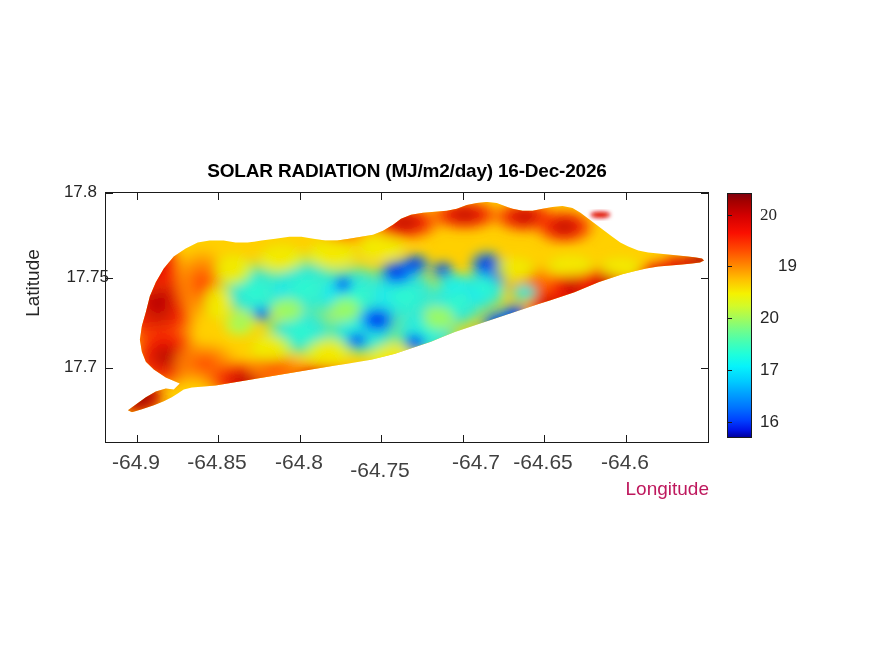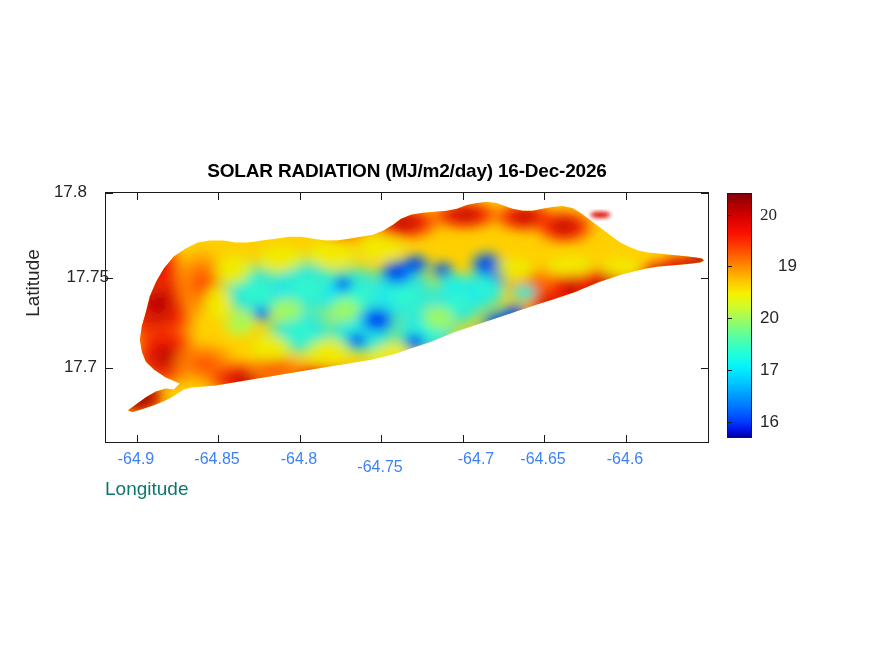--- a/index.html
+++ b/index.html
@@ -71,44 +71,44 @@
     position: absolute;
     height: 1.3px;
     background: #1a1a1a;
   }
   .tick-y.left { left: 0; width: 7px; }
   .tick-y.right { right: 0; width: 7px; }
 
   
   .xticklabel {
     position: absolute;
-    font-size: 16px;
-    color: #3b82f6;
+    font-size: 21px;
+    color: #404040;
     text-align: center;
     white-space: nowrap;
     transform: translateX(-50%);
   }
   .yticklabel {
     position: absolute;
     font-size: 17px;
     color: #262626;
     text-align: right;
     white-space: nowrap;
     transform: translateY(-50%);
   }
 
   
   #xlabel {
     position: absolute;
     left: 105px;
     top: 478px;
     width: 604px;
-    text-align: left;
+    text-align: right;
     font-size: 19px;
-    color: #0f766e;
+    color: #be185d;
   }
   #ylabel {
     position: absolute;
     left: -37px;
     top: 272px;
     width: 140px;
     text-align: center;
     font-size: 19px;
     color: #262626;
     transform: rotate(-90deg);
@@ -356,21 +356,21 @@
   </div>
 
   <div class="xticklabel" style="left:136px; top:450px;">-64.9</div>
   <div class="xticklabel" style="left:217px; top:450px;">-64.85</div>
   <div class="xticklabel" style="left:299px; top:450px;">-64.8</div>
   <div class="xticklabel" style="left:380px; top:450px;margin-top:8px;">-64.75</div>
   <div class="xticklabel" style="left:462px; top:450px;margin-left:14px;">-64.7</div>
   <div class="xticklabel" style="left:543px; top:450px;">-64.65</div>
   <div class="xticklabel" style="left:625px; top:450px;">-64.6</div>
 
-  <div class="yticklabel" style="left:31px; width:56px; top:192px;">17.8</div>
+  <div class="yticklabel" style="left:41px; width:56px; top:192px;">17.8</div>
   <div class="yticklabel" style="left:53px; width:56px; top:277px;">17.75</div>
   <div class="yticklabel" style="left:41px; width:56px; top:367px;">17.7</div>
 
   <div id="xlabel">Longitude</div>
   <div id="ylabel">Latitude</div>
 
   <div id="colorbar"></div>
 
   <div class="cb-tick" style="top:215px;"></div>
   <div class="cb-tick" style="top:266px;"></div>

